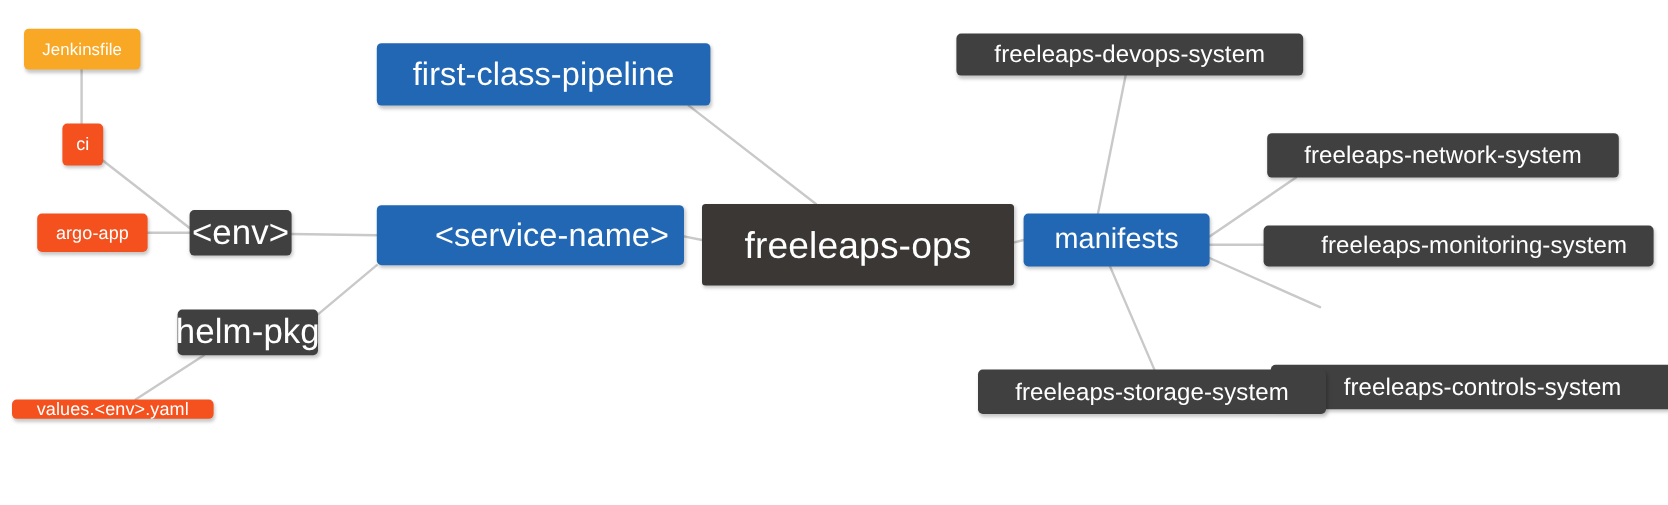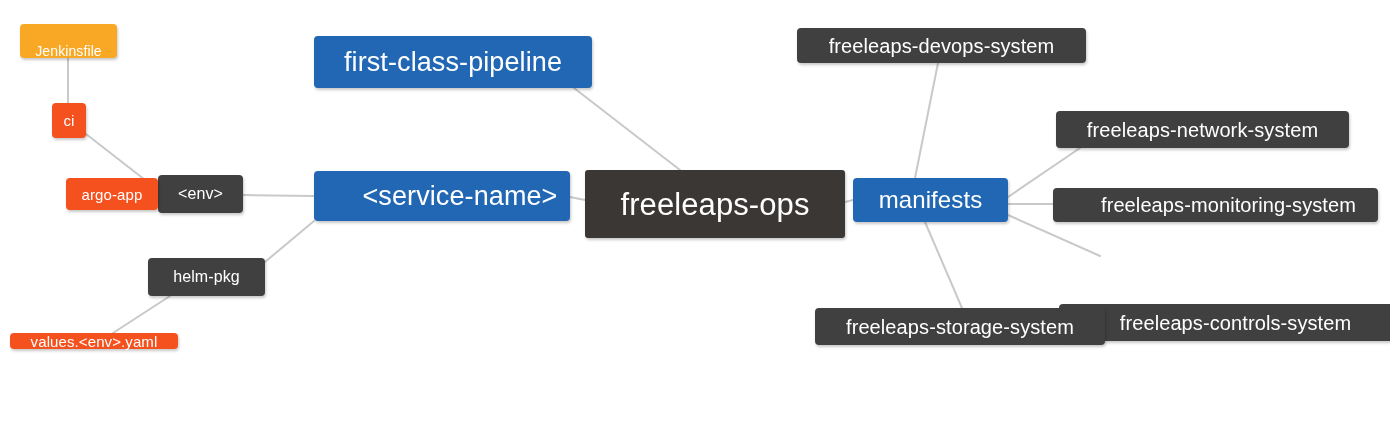--- a/index.html
+++ b/index.html
@@ -47,21 +47,21 @@
     border-radius: 3px;
   }
   .node-blue   { background: #2167b3; }
   .node-green  { background: #404040; }
   .node-orange { background: #f9a825; }
   .node-red    { background: #f4511e; }
 
   .sz-root   { font-size: 31px; }
   .sz-xl     { font-size: 27px; }
   .sz-lg     { font-size: 24px; }
-  .sz-md     { font-size: 16px; }
+  .sz-md     { font-size: 29px; }
   .sz-sm     { font-size: 20px; }
   .sz-xs     { font-size: 15px; text-align: center; }
   .sz-tiny   { font-size: 14px; }
 </style>
 </head>
 <body>
 
 <div id="mindmap-canvas">
   <svg id="edge-layer" viewBox="0 0 1390 421" width="1390" height="421" xmlns="http://www.w3.org/2000/svg">
       <line x1="574" y1="88" x2="680" y2="170" stroke="#c9c9c9" stroke-width="2" stroke-linecap="round"></line>
@@ -94,24 +94,24 @@
       </div>
       <div class="node node-green sz-md" style="left: 158px; top: 175px; width: 85px; height: 38px;">
         <span>&lt;env&gt;</span>
       </div>
       <div class="node node-green sz-md" style="left: 148px; top: 258px; width: 117px; height: 38px;">
         <span>helm-pkg</span>
       </div>
       <div class="node node-red sz-xs" style="left: 52px; top: 103px; width: 34px; height: 35px;">
         <span>ci</span>
       </div>
-      <div class="node node-orange sz-tiny" style="left: 20px; top: 24px; width: 97px; height: 34px; align-items: flex-end;">
+      <div class="node node-orange sz-tiny" style="left: 20px; top: 24px; width: 97px; height: 34px;">
         <span>Jenkinsfile</span>
       </div>
-      <div class="node node-red sz-xs" style="left: 31px; top: 178px; width: 92px; height: 32px; margin-left: 35px;">
+      <div class="node node-red sz-xs" style="left: 31px; top: 178px; width: 92px; height: 32px;">
         <span>argo-app</span>
       </div>
       <div class="node node-red sz-xs" style="left: 10px; top: 333px; width: 168px; height: 16px;">
         <span>values.&lt;env&gt;.yaml</span>
       </div>
       <div class="node node-green sz-sm" style="left: 797px; top: 28px; width: 289px; height: 35px;">
         <span>freeleaps-devops-system</span>
       </div>
       <div class="node node-green sz-sm" style="left: 1056px; top: 111px; width: 293px; height: 37px;">
         <span>freeleaps-network-system</span>

